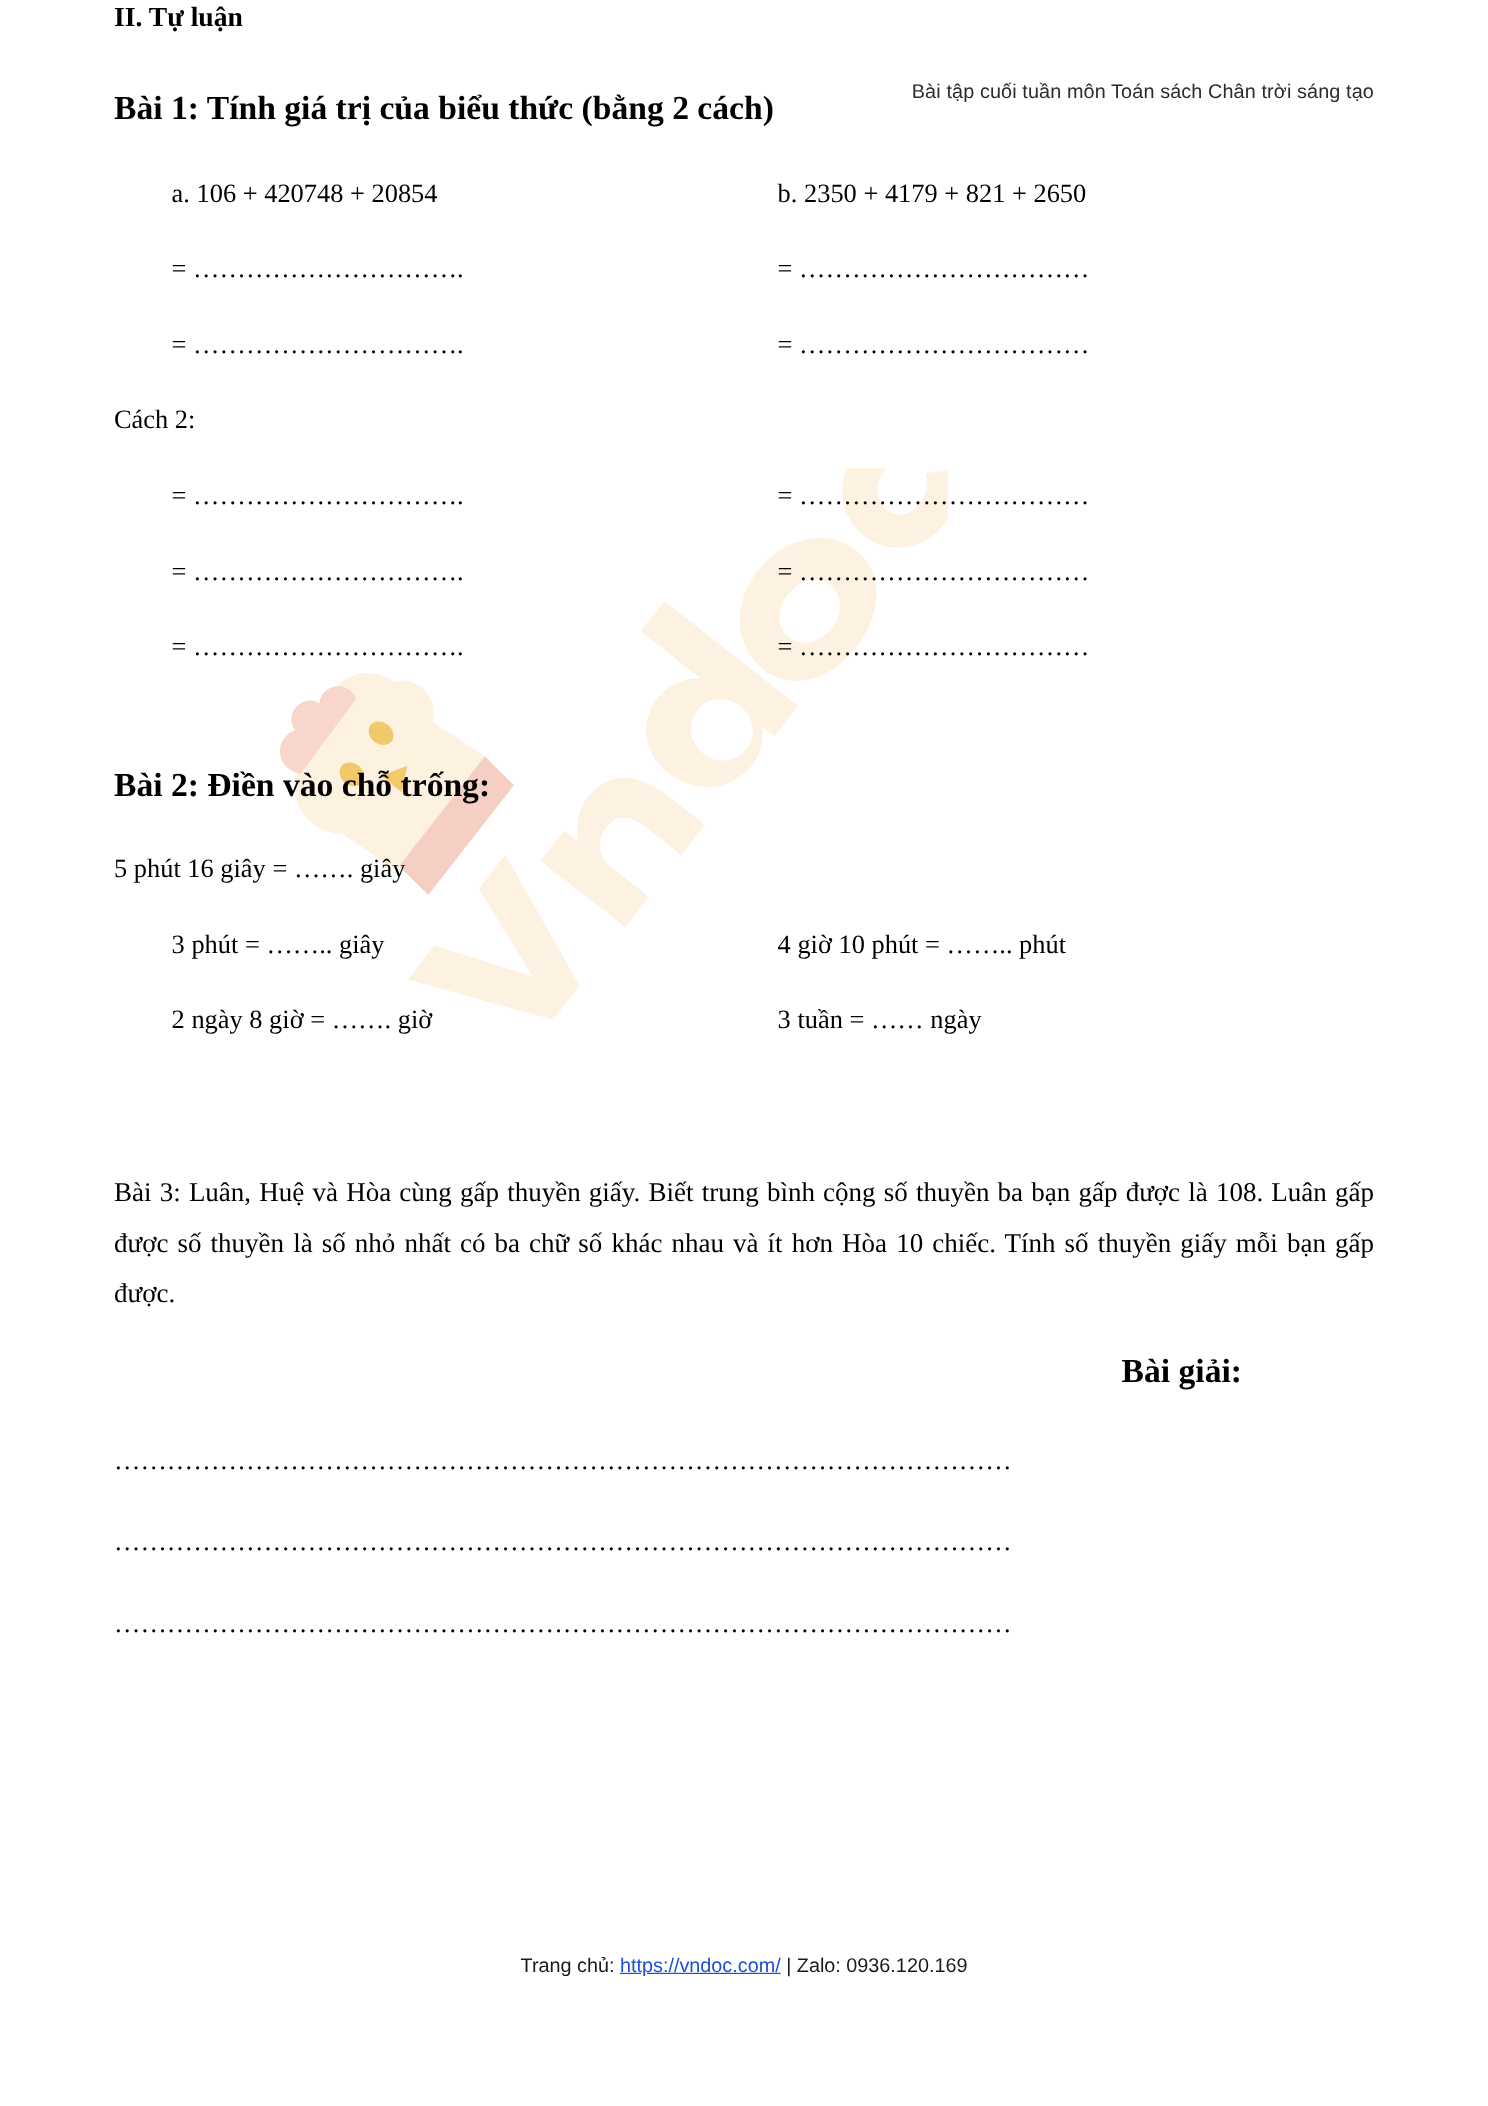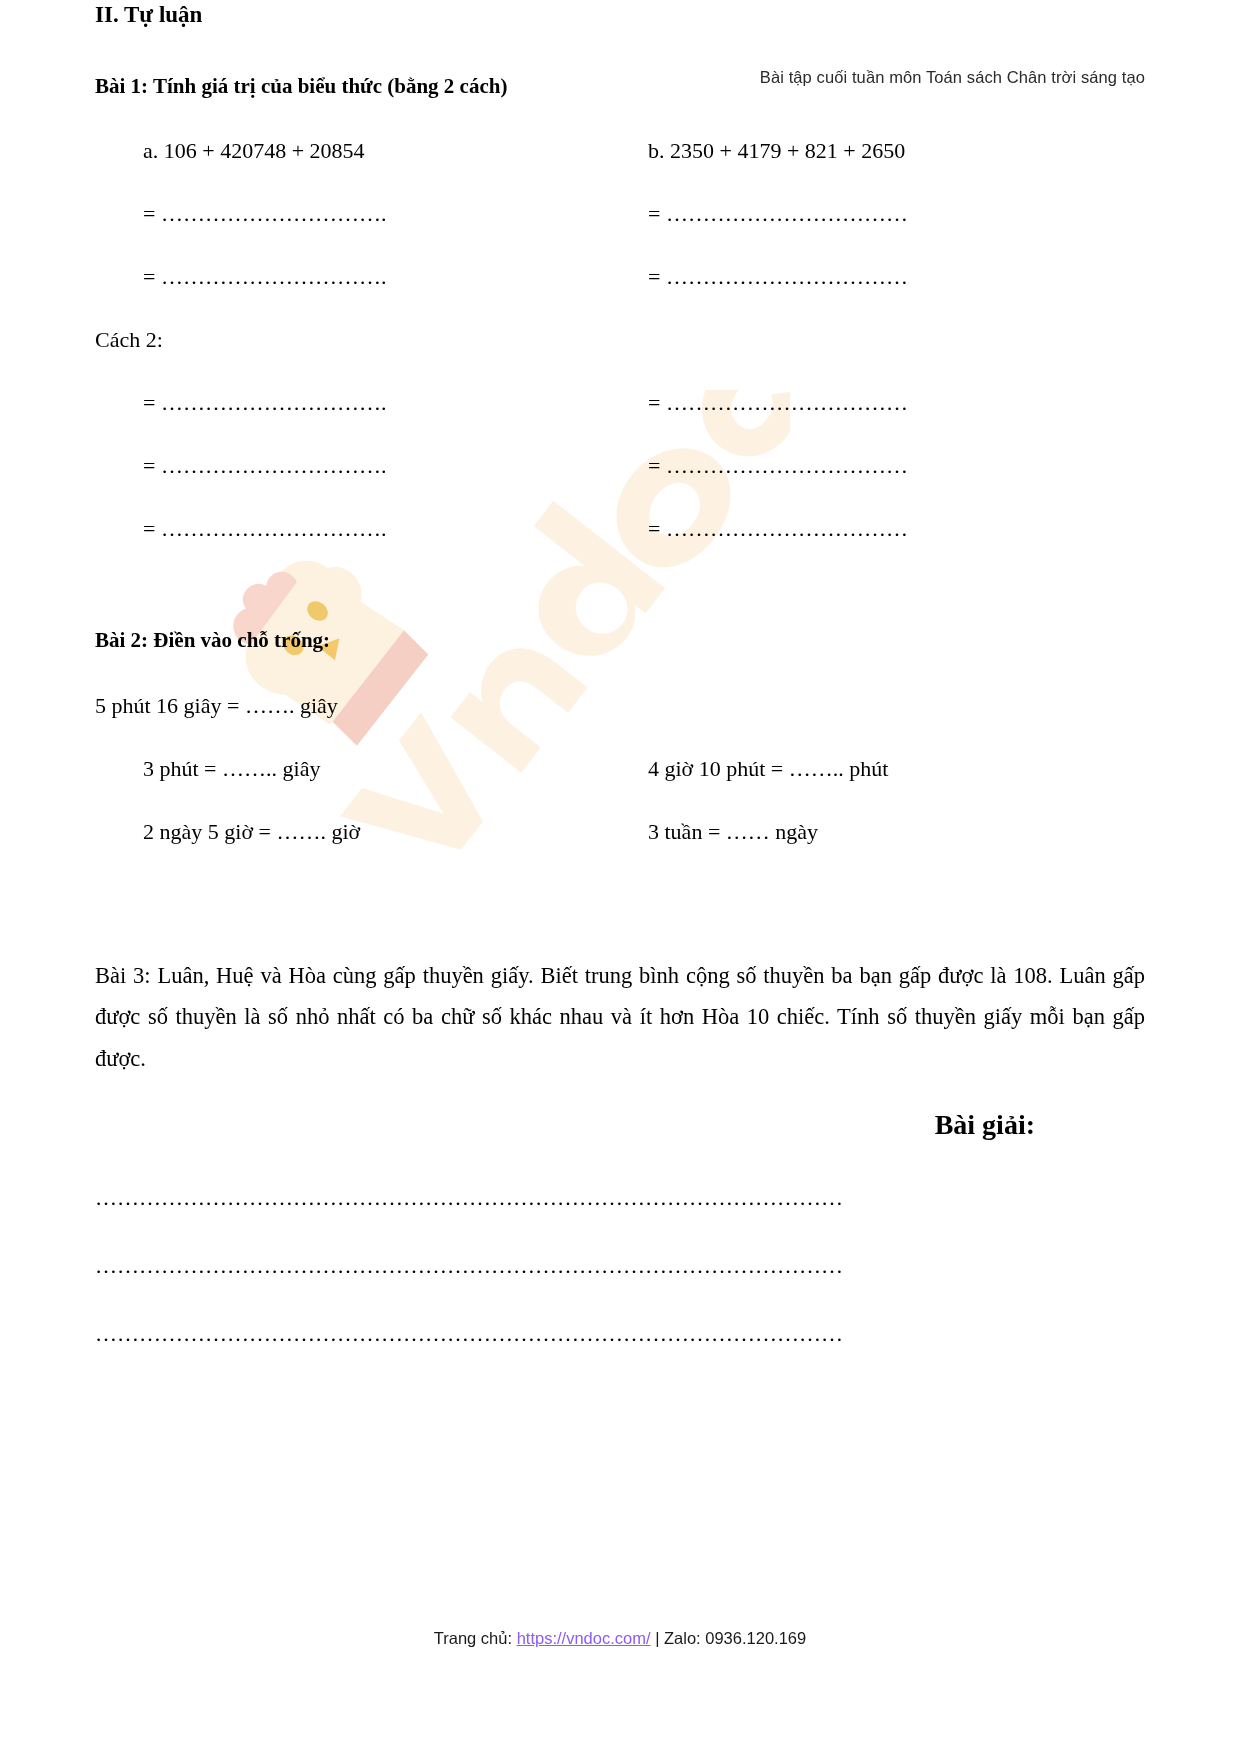--- a/index.html
+++ b/index.html
@@ -54,21 +54,21 @@
     z-index: 2;
   }
 
   .h-section {
     font-size: 23px;
     font-weight: bold;
     margin: 0 0 42px 0;
     line-height: 1.3;
   }
   .h-exercise {
-    font-size: 21px;
+    font-size: 28px;
     font-weight: bold;
     margin: 0 0 40px 0;
     line-height: 1.35;
   }
 
   .two-col {
     display: flex;
     width: 100%;
   }
   .col-a { width: 505px; flex: 0 0 505px; margin-left: 48px; }
@@ -123,21 +123,21 @@
     bottom: 40px;
     left: 0;
     width: 1240px;
     text-align: center;
     font-family: "Liberation Sans", "DejaVu Sans", sans-serif;
     font-size: 16.5px;
     color: #1a1a1a;
     z-index: 3;
   }
   .doc-footer a {
-    color: #8b5cf6;
+    color: #1d4ed8;
     text-decoration: underline;
   }
 </style>
 </head>
 <body>
 
 <div class="page">
 
   <div class="watermark">
     <svg width="560" height="560" viewBox="0 0 560 560" xmlns="http://www.w3.org/2000/svg">
@@ -241,21 +241,21 @@
       <div class="col-a">
           <div class="line">3 phút = …….. giây</div>
         </div>
       <div class="col-b">
           <div class="line">4 giờ 10 phút = …….. phút</div>
         </div>
     </div>
 
     <div class="two-col">
       <div class="col-a">
-          <div class="line last">2 ngày 5 giờ = ……. giờ</div>
+          <div class="line last">2 ngày 8 giờ = ……. giờ</div>
         </div>
       <div class="col-b">
           <div class="line last">3 tuần = …… ngày</div>
         </div>
     </div>
 
     <div class="gap-lg"></div>
     <div class="gap-sm"></div>
 
     <p class="prob-body">Bài 3: Luân, Huệ và Hòa cùng gấp thuyền giấy. Biết trung bình cộng số thuyền ba bạn gấp được là 108. Luân gấp được số thuyền là số nhỏ nhất có ba chữ số khác nhau và ít hơn Hòa 10 chiếc. Tính số thuyền giấy mỗi bạn gấp được.</p>

